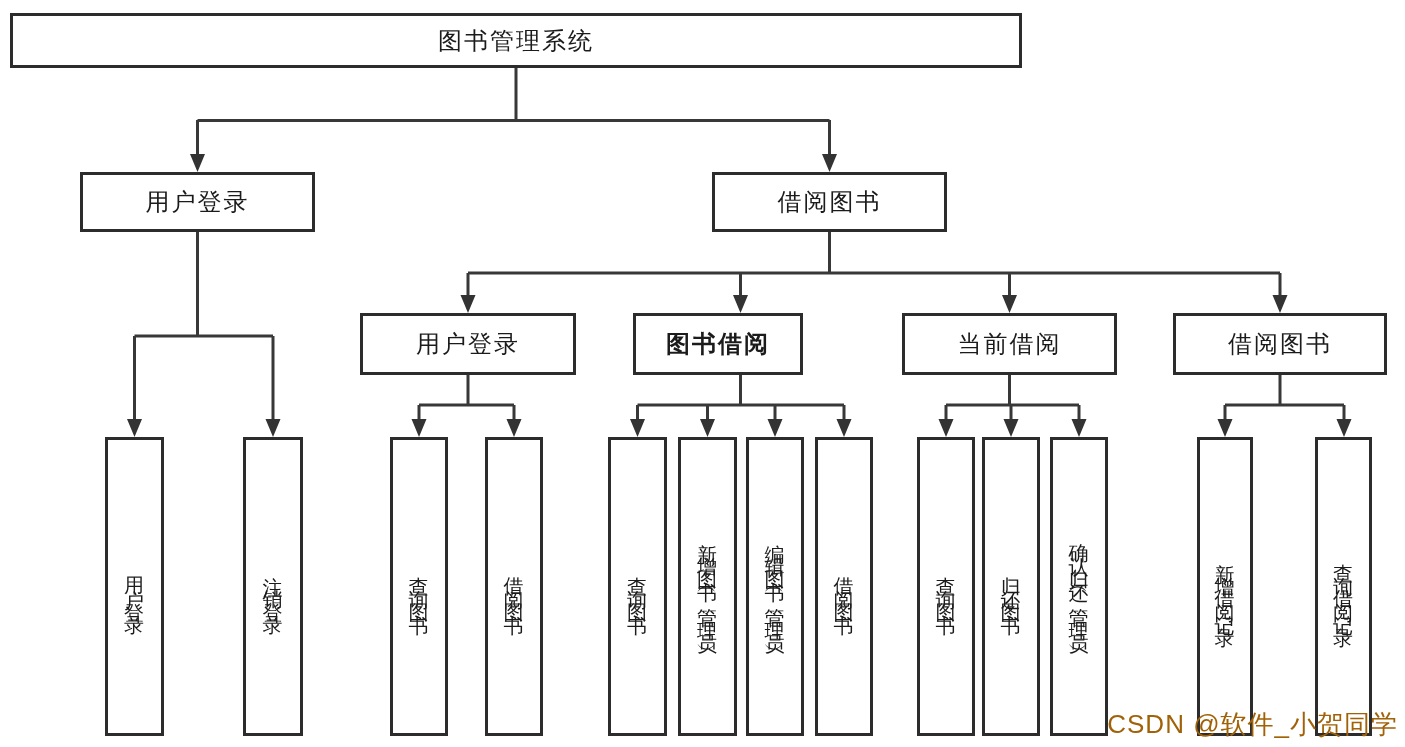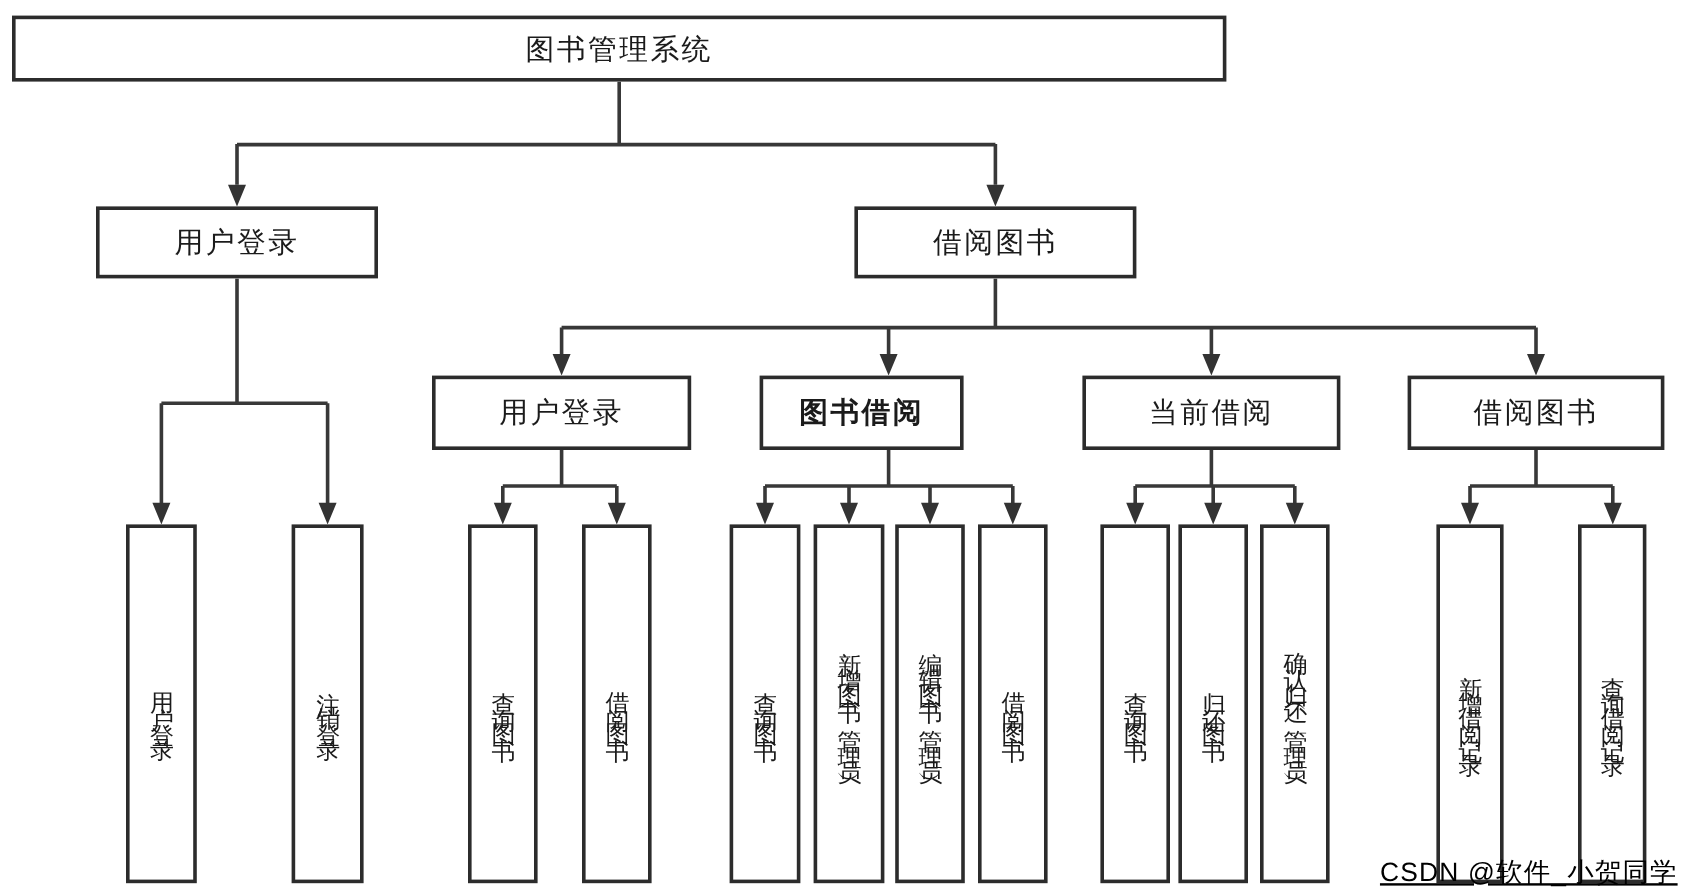--- a/index.html
+++ b/index.html
@@ -29,26 +29,25 @@
     font-size: 20px;
     line-height: 1;
     letter-spacing: 13px;
     color: #1b1b1b;
     white-space: nowrap;
   }
   .watermark {
     position: absolute;
     right: 7px;
     bottom: 5px;
-    font-size: 22px;
+    font-size: 26px;
     letter-spacing: 1px;
-    color: #000000;
+    color: #a16207;
     z-index: 5;
     white-space: nowrap;
-    text-decoration: underline;
   }
 </style>
 </head>
 <body>
 
 <div id="canvas">
 
   <svg id="wires" width="1405" height="747" viewBox="0 0 1405 747" aria-hidden="true">
     <path fill="none" stroke="#383838" stroke-width="3" d="
       M516 68 V122

